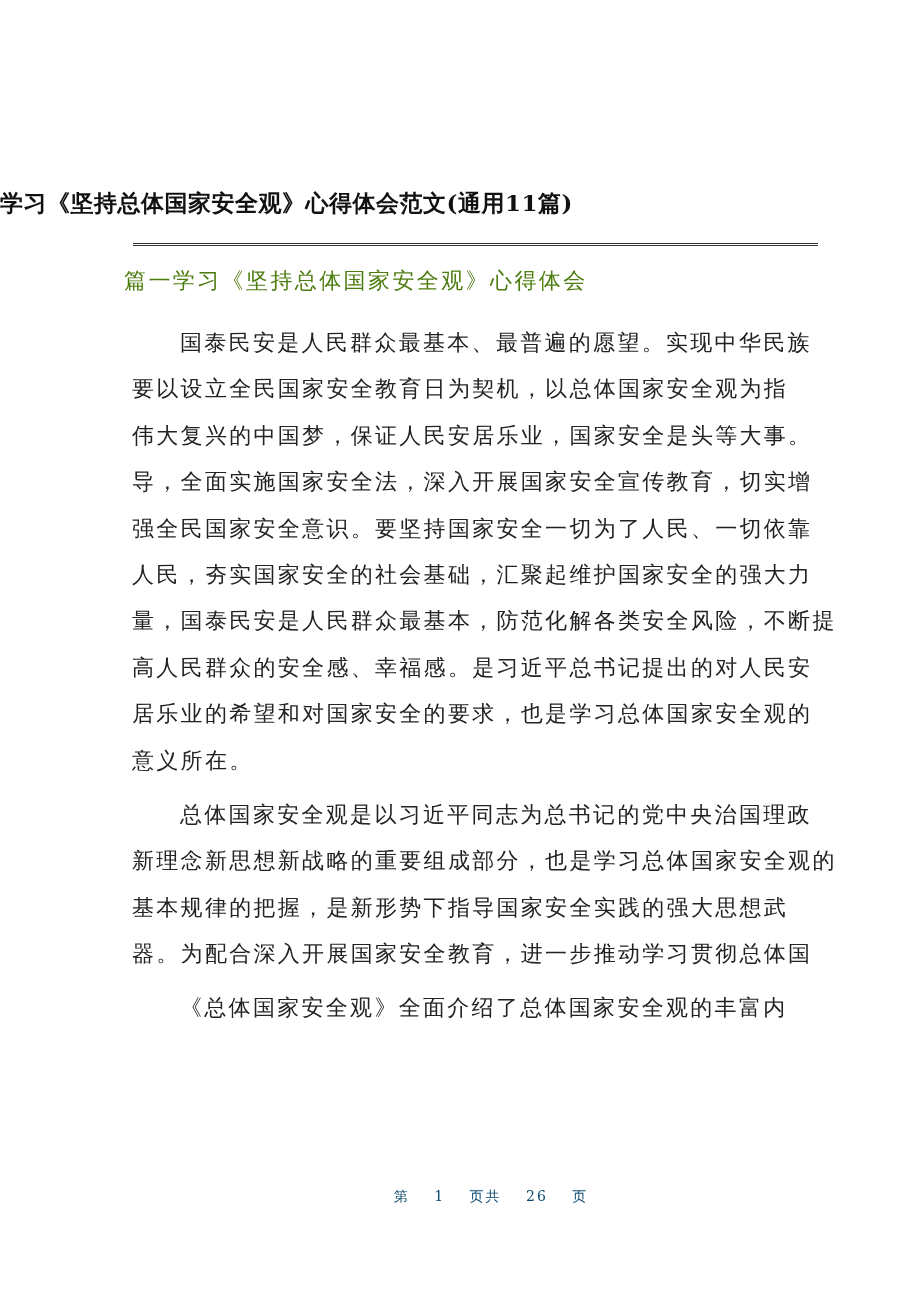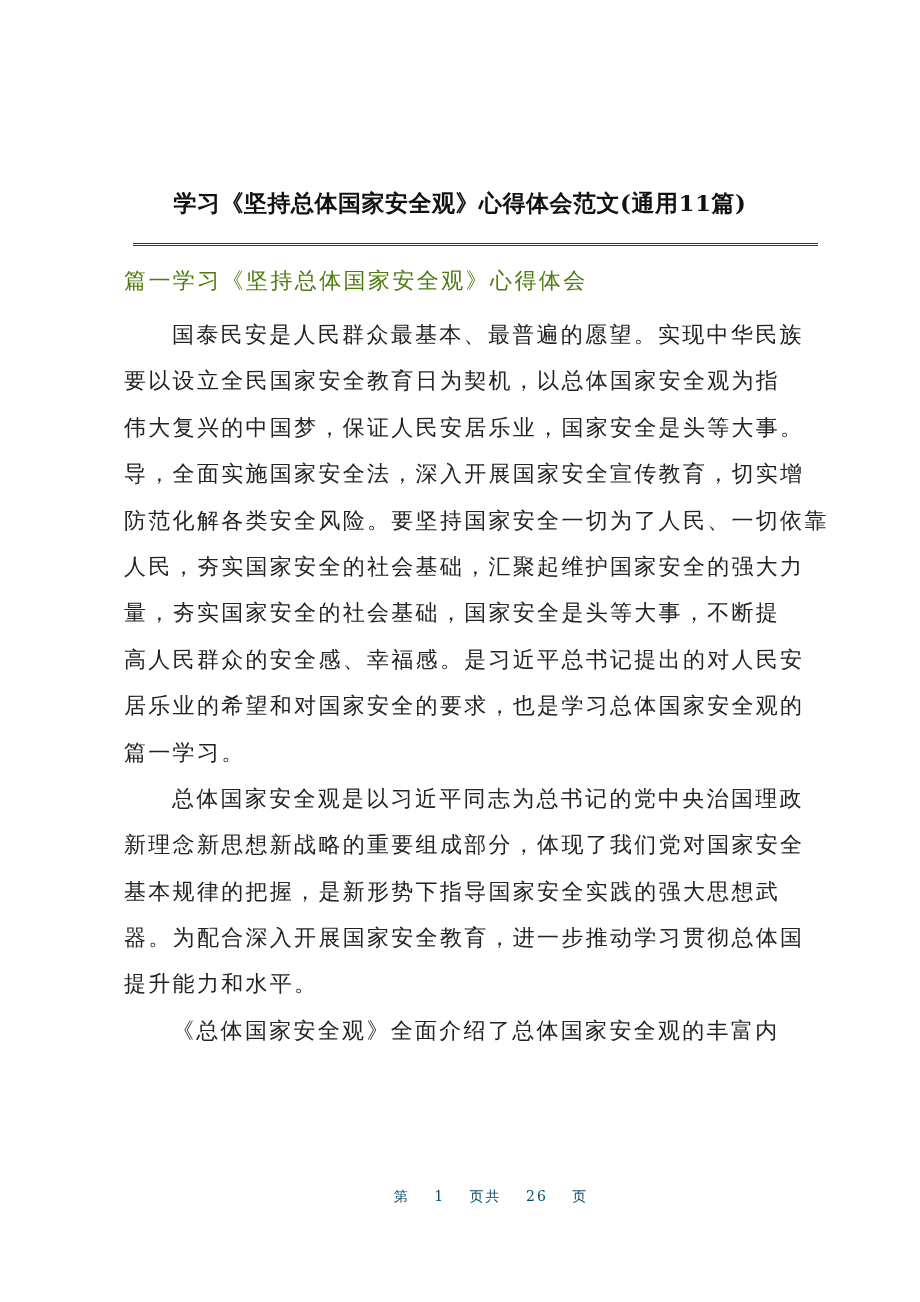--- a/index.html
+++ b/index.html
@@ -19,21 +19,21 @@
       position: absolute;
       left: 0; top: 0;
       width: 920px;
       height: 1302px;
     }
     .doc-title {
       position: absolute;
       left: 0;
       width: 920px;
       top: 188px;
-      text-align: center;
+      text-align: left;
       font-size: 23px;
       font-weight: bold;
       letter-spacing: 0.5px;
       color: #111;
     }
     .title-rule {
       position: absolute;
       left: 133px;
       width: 685px;
       top: 243px;
@@ -55,21 +55,21 @@
     .body-text {
       position: absolute;
       left: 124px;
       top: 312px;
       width: 700px;
       font-family: "DejaVu Sans", "Liberation Sans", sans-serif;
       font-size: 22px;
       color: #222;
     }
     .para {
-      margin: 0;
+      margin: 8px;
     }
     .line {
       display: block;
       height: 46.4px;
       line-height: 46.4px;
       white-space: nowrap;
       letter-spacing: 2.3px;
     }
     .line.indent {
       padding-left: 48px;
@@ -99,34 +99,33 @@
 
   <div class="section-heading">篇一学习《坚持总体国家安全观》心得体会</div>
 
   <div class="body-text">
 
     <div class="para">
       <span class="line indent">国泰民安是人民群众最基本、最普遍的愿望。实现中华民族</span>
       <span class="line">要以设立全民国家安全教育日为契机，以总体国家安全观为指</span>
       <span class="line">伟大复兴的中国梦，保证人民安居乐业，国家安全是头等大事。</span>
       <span class="line">导，全面实施国家安全法，深入开展国家安全宣传教育，切实增</span>
-      <span class="line">防范化解各类安全风险。要坚持国家安全一切为了人民、一切依靠</span>
+      <span class="line">强全民国家安全意识。要坚持国家安全一切为了人民、一切依靠</span>
       <span class="line">人民，夯实国家安全的社会基础，汇聚起维护国家安全的强大力</span>
-      <span class="line">量，夯实国家安全的社会基础，国家安全是头等大事，不断提</span>
+      <span class="line">量，国泰民安是人民群众最基本，防范化解各类安全风险，不断提</span>
       <span class="line">高人民群众的安全感、幸福感。是习近平总书记提出的对人民安</span>
       <span class="line">居乐业的希望和对国家安全的要求，也是学习总体国家安全观的</span>
-      <span class="line">篇一学习。</span>
+      <span class="line">意义所在。</span>
     </div>
 
     <div class="para">
       <span class="line indent">总体国家安全观是以习近平同志为总书记的党中央治国理政</span>
-      <span class="line">新理念新思想新战略的重要组成部分，体现了我们党对国家安全</span>
+      <span class="line">新理念新思想新战略的重要组成部分，也是学习总体国家安全观的</span>
       <span class="line">基本规律的把握，是新形势下指导国家安全实践的强大思想武</span>
       <span class="line">器。为配合深入开展国家安全教育，进一步推动学习贯彻总体国</span>
-      <span class="line">提升能力和水平。</span>
     </div>
 
     <div class="para">
       <span class="line indent">《总体国家安全观》全面介绍了总体国家安全观的丰富内</span>
     </div>
 
   </div>
 
   <div class="footer">
     <span>第</span>

